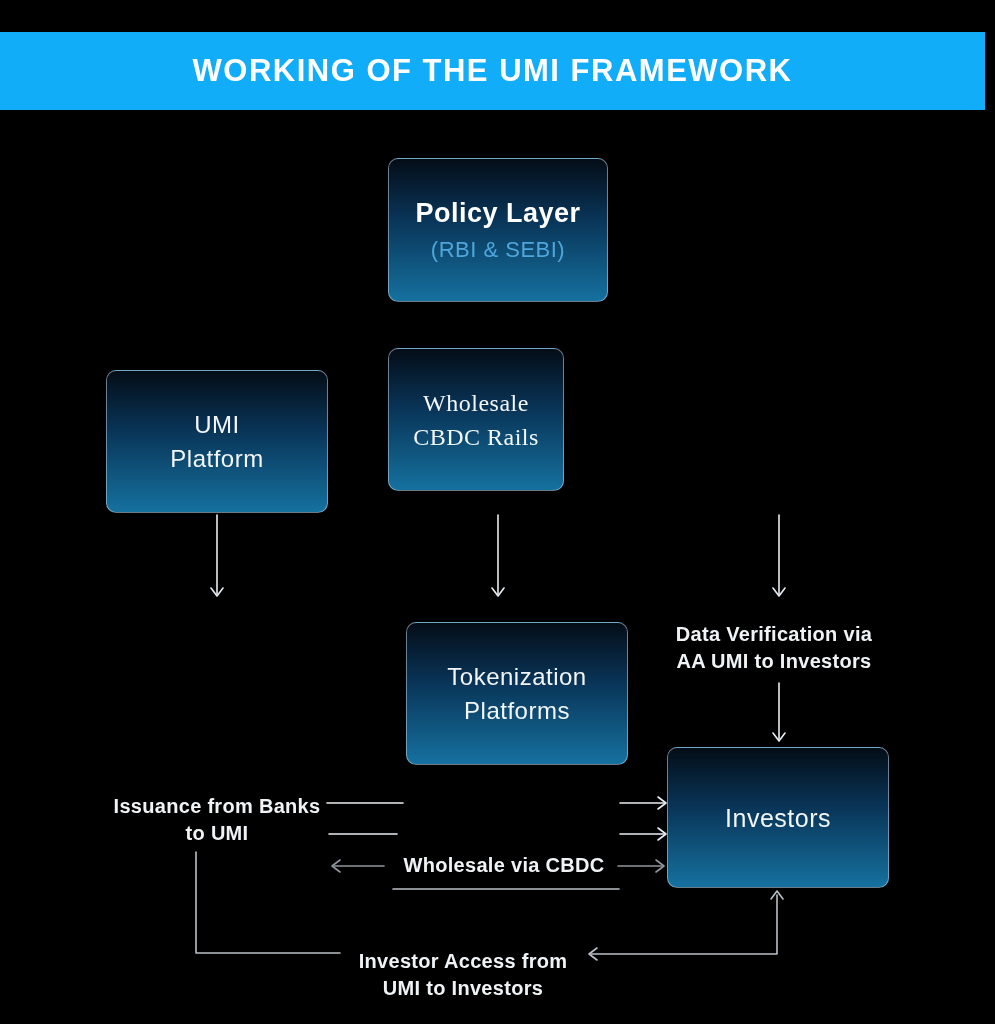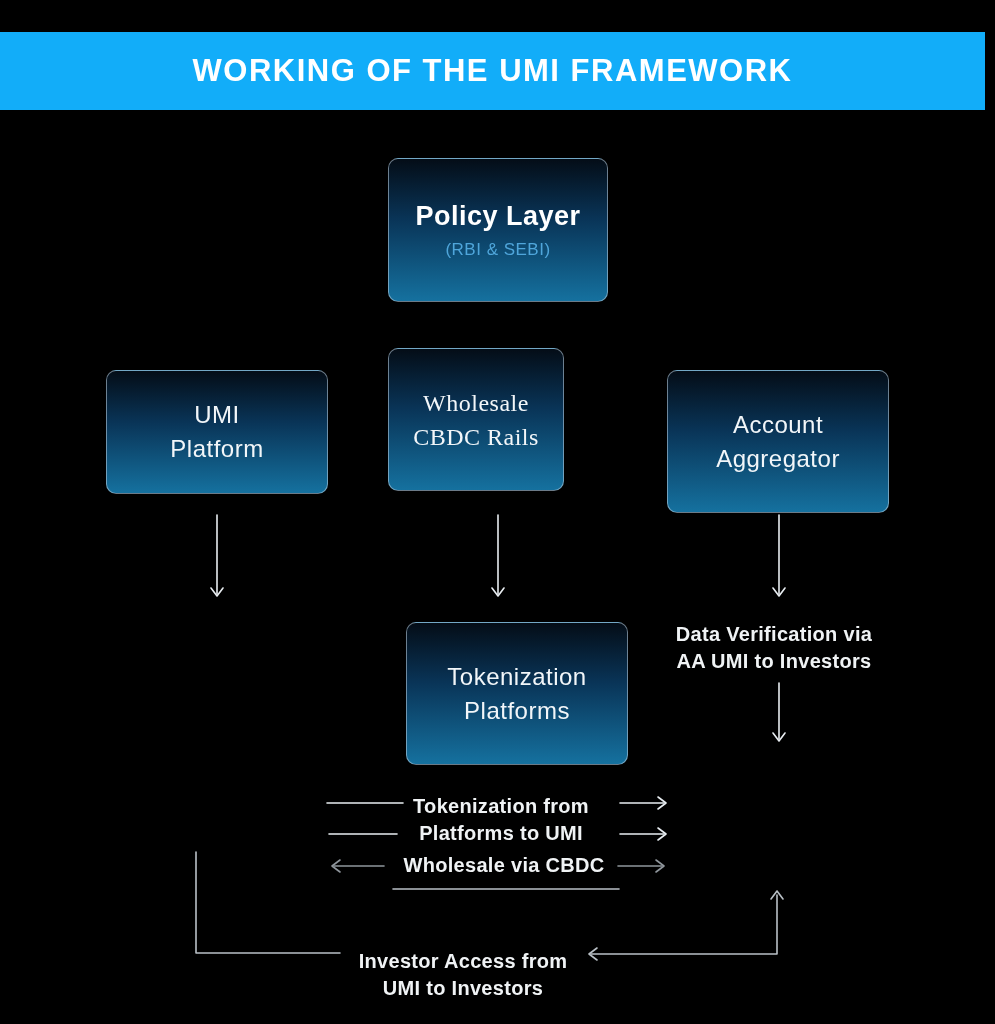--- a/index.html
+++ b/index.html
@@ -28,33 +28,33 @@
     margin:0;font-size:31px;font-weight:bold;letter-spacing:1.5px;color:#ffffff;
   }
   .node{
     position:absolute;border:1.5px solid rgba(193,214,229,0.55);border-radius:10px;
     background:linear-gradient(180deg,var(--box-top) 0%,var(--box-mid) 42%,var(--box-bottom) 100%);
     display:flex;flex-direction:column;align-items:center;justify-content:center;
     text-align:center;box-sizing:border-box;
   }
   .node-label{white-space:pre-line;font-size:24px;line-height:34px;letter-spacing:0.5px;color:#f2f6f9;}
   .node-title{font-size:27px;font-weight:bold;letter-spacing:0.5px;color:#ffffff;}
-  .node-subtitle{font-size:17px;margin-top:8px;color:var(--subtitle-blue);letter-spacing:0.5px;}
+  .node-subtitle{font-size:22px;margin-top:8px;color:var(--subtitle-blue);letter-spacing:0.5px;}
   .flow-label{
     position:absolute;text-align:center;white-space:pre-line;
     font-size:20px;line-height:27px;color:#f0f3f5;letter-spacing:0.3px;font-weight:bold;
   }
   svg.connectors{position:absolute;left:0;top:0;pointer-events:none;}
   .ln{fill:none;stroke:var(--line-bright);stroke-width:1.6;stroke-linecap:round;stroke-linejoin:round;}
   .ln-gray{fill:none;stroke:var(--line-gray);stroke-width:1.6;stroke-linecap:round;stroke-linejoin:round;}
   .ln-soft{fill:none;stroke:var(--line-soft);stroke-width:1.6;stroke-linecap:round;stroke-linejoin:round;}
 
   
   #node-policy{left:388px;top:158px;width:220px;height:144px;}
-  #node-umi{left:106px;top:370px;width:222px;height:124px;}
+  #node-umi{left:106px;top:370px;width:222px;height:143px;}
   #node-wholesale{left:388px;top:348px;width:176px;height:143px;font-family:Liberation Serif, serif;}
   #node-aa{left:667px;top:370px;width:222px;height:143px;}
   #node-banks{left:106px;top:622px;width:222px;height:143px;}
   #node-token{left:406px;top:622px;width:222px;height:143px;}
   #node-investors{left:667px;top:747px;width:222px;height:141px;}
   #node-investors .node-label{font-size:25px;}
 
   
   #label-dataverif{left:663px;top:621px;width:222px;}
   #label-issuance{left:106px;top:793px;width:222px;}
@@ -128,33 +128,32 @@
   <div class="node" id="node-umi">
     <div class="node-label">UMI
 Platform</div>
   </div>
 
   <div class="node" id="node-wholesale">
     <div class="node-label">Wholesale
 CBDC Rails</div>
   </div>
 
-  <div class="node" id="node-aa">
-    <div class="node-label">Account
-Aggregator</div>
-  </div>
 
 
   <div class="node" id="node-token">
     <div class="node-label">Tokenization
 Platforms</div>
   </div>
 
+  <div class="node" id="node-investors">
+    <div class="node-label">Investors</div>
+  </div>
 
   <div class="flow-label" id="label-dataverif">Data Verification via
 AA UMI to Investors</div>
-  <div class="flow-label" id="label-tokenflow">Tokenization from
-Platforms to UMI</div>
+  <div class="flow-label" id="label-issuance">Issuance from Banks
+to UMI</div>
   <div class="flow-label" id="label-settlement">Wholesale via CBDC</div>
   <div class="flow-label" id="label-investoraccess">Investor Access from
 UMI to Investors</div>
 
 </div>
 
 </body></html>

